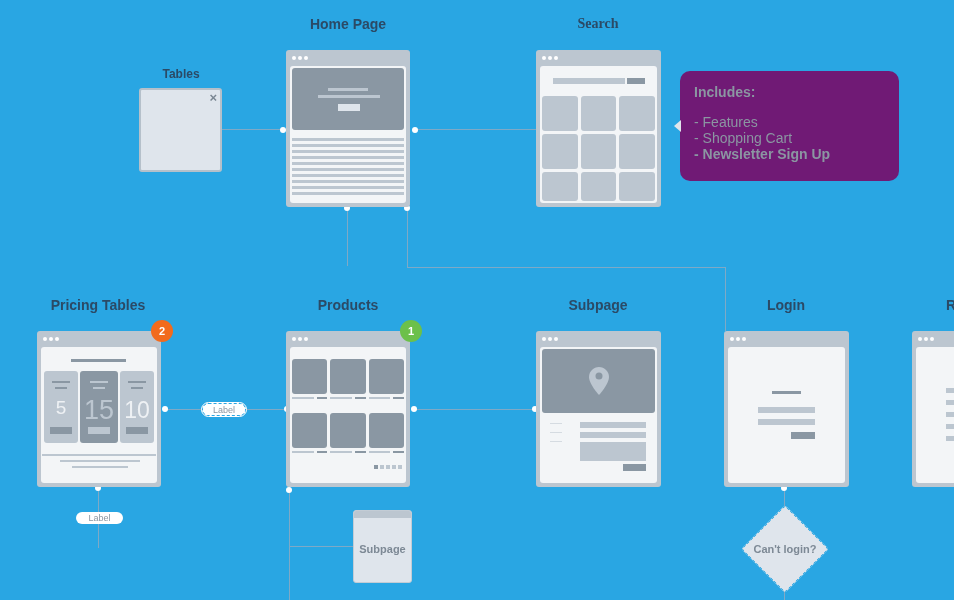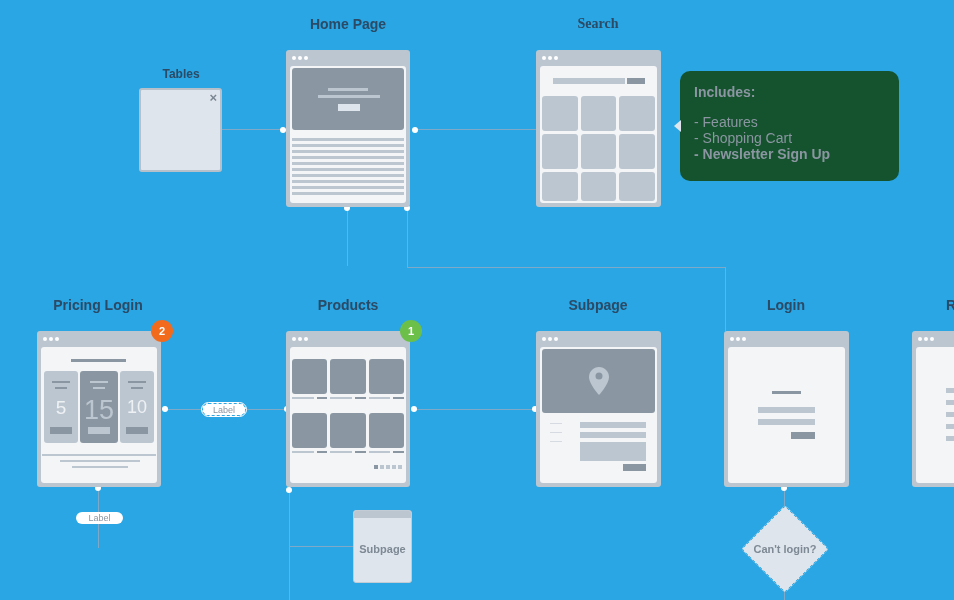--- a/index.html
+++ b/index.html
@@ -98,29 +98,29 @@
         <div style="background:#bcc6d0;border-radius:3px;"></div>
           <div style="background:#bcc6d0;border-radius:3px;"></div>
           <div style="background:#bcc6d0;border-radius:3px;"></div>
         <div style="background:#bcc6d0;border-radius:3px;"></div>
           <div style="background:#bcc6d0;border-radius:3px;"></div>
           <div style="background:#bcc6d0;border-radius:3px;"></div>
       </div>
     </div>
   </div>
 
-  <div class="abs" style="left:680px;top:71px;width:219px;height:110px;background:#14532d;border-radius:10px;padding:13px 14px;color:#8b96a2;font-size:14px;">
+  <div class="abs" style="left:680px;top:71px;width:219px;height:110px;background:#701a75;border-radius:10px;padding:13px 14px;color:#8b96a2;font-size:14px;">
     <div class="abs" style="left:-6px;top:49px;width:0;height:0;border-top:6px solid transparent;border-bottom:6px solid transparent;border-right:7px solid #dfe5ec;"></div>
     <div style="font-weight:bold;margin-bottom:14px;">Includes:</div>
     <div style="line-height:16px;">- Features</div>
     <div style="line-height:16px;">- Shopping Cart</div>
     <div style="line-height:16px;font-weight:bold;">- Newsletter Sign Up</div>
   </div>
 
-  <div class="title" style="left:36px;top:297px;width:124px;">Pricing Login</div>
+  <div class="title" style="left:36px;top:297px;width:124px;">Pricing Tables</div>
   <div class="win" style="left:37px;top:331px;width:124px;height:156px;">
     <div class="bar">
         <div class="dot"></div>
         <div class="dot"></div>
         <div class="dot"></div>
       </div>
     <div class="body">
       <div class="abs" style="left:30px;top:12px;width:55px;height:3px;background:#8a97a3;"></div>
       <div class="abs" style="left:3px;top:24px;width:34px;height:72px;background:#bcc6d0;border-radius:3px;">
         <div class="abs" style="left:8px;top:10px;width:18px;height:2px;background:#8a97a3;"></div>
@@ -130,21 +130,21 @@
       </div>
       <div class="abs" style="left:39px;top:24px;width:38px;height:72px;background:#8a97a3;border-radius:3px;">
         <div class="abs" style="left:10px;top:10px;width:18px;height:2px;background:#bcc6d0;"></div>
         <div class="abs" style="left:13px;top:16px;width:12px;height:2px;background:#bcc6d0;"></div>
         <div class="abs" style="left:0;right:0;top:24px;text-align:center;font-size:27px;color:#bcc6d0;">15</div>
         <div class="abs" style="left:8px;top:56px;width:22px;height:7px;background:#bcc6d0;"></div>
       </div>
       <div class="abs" style="left:79px;top:24px;width:34px;height:72px;background:#bcc6d0;border-radius:3px;">
         <div class="abs" style="left:8px;top:10px;width:18px;height:2px;background:#8a97a3;"></div>
         <div class="abs" style="left:11px;top:16px;width:12px;height:2px;background:#8a97a3;"></div>
-        <div class="abs" style="left:0;right:0;top:26px;text-align:center;font-size:18px;color:#eef1f4;">10</div>
+        <div class="abs" style="left:0;right:0;top:26px;text-align:center;font-size:23px;color:#eef1f4;">10</div>
         <div class="abs" style="left:6px;top:56px;width:22px;height:7px;background:#8a97a3;"></div>
       </div>
       <div class="abs" style="left:1px;top:107px;width:114px;height:2px;background:#bcc6d0;"></div>
       <div class="abs" style="left:19px;top:113px;width:80px;height:2px;background:#bcc6d0;"></div>
       <div class="abs" style="left:31px;top:119px;width:56px;height:2px;background:#bcc6d0;"></div>
     </div>
   </div>
   <div class="badge" style="left:151px;top:320px;background:#f26b1d;">2</div>
 
   <div class="pill dashed" style="left:202px;top:403px;width:44px;height:13px;">Label</div>

